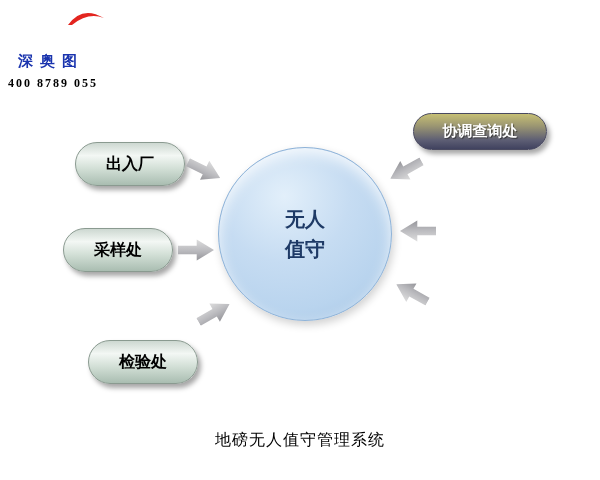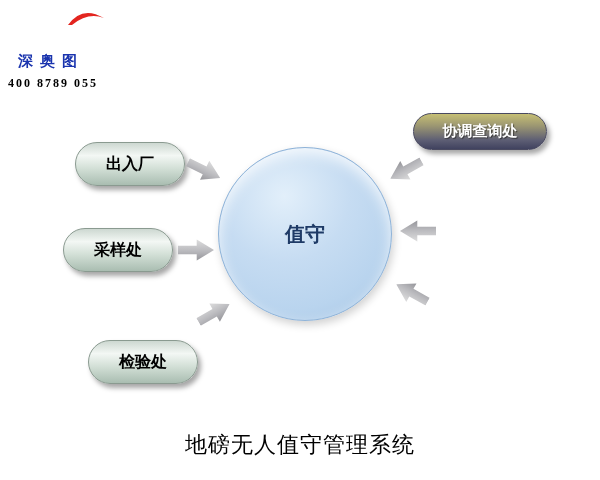--- a/index.html
+++ b/index.html
@@ -59,39 +59,40 @@
     filter:drop-shadow(2px 2px 2px rgba(0,0,0,0.3));}
   .arr-l1{left:186px;top:158px;transform:rotate(26deg);}
   .arr-l2{left:178px;top:238px;transform:rotate(0deg);}
   .arr-l3{left:196px;top:301px;transform:rotate(-30deg);}
   .arr-r1{left:388px;top:158px;transform:rotate(151deg);}
   .arr-r2{left:400px;top:219px;transform:rotate(180deg);}
   .arr-r3{left:394px;top:281px;transform:rotate(209deg);}
 
   
   .footer-title{position:absolute;left:0;top:430px;width:100%;text-align:center;
-    font-size:22px;color:#000;font-family:"Liberation Serif", serif;letter-spacing:1px;}
+    font-size:16px;color:#000;font-family:"Liberation Serif", serif;letter-spacing:1px;}
 </style>
 </head>
 <body>
 
 <div class="stage">
 
   <div class="logo">
     <div class="logo-swoosh">
       <svg width="40" height="16" viewBox="0 0 40 16">
         <path d="M2,15 Q16,-5 38,8 Q22,2 6,15 Z" fill="#e3251f"></path>
       </svg>
     </div>
     <div class="logo-cn">深奥图</div>
   </div>
 
   <div class="phone">400 8789 055</div>
 
   <div class="center-node">
+    <div class="line">无人</div>
     <div class="line">值守</div>
   </div>
 
   <div class="pill pill-left pill-l2">
     <span>采样处</span>
   </div>
   <div class="pill pill-left pill-l1">
     <span>出入厂</span>
   </div>
   <div class="pill pill-left pill-l3">

